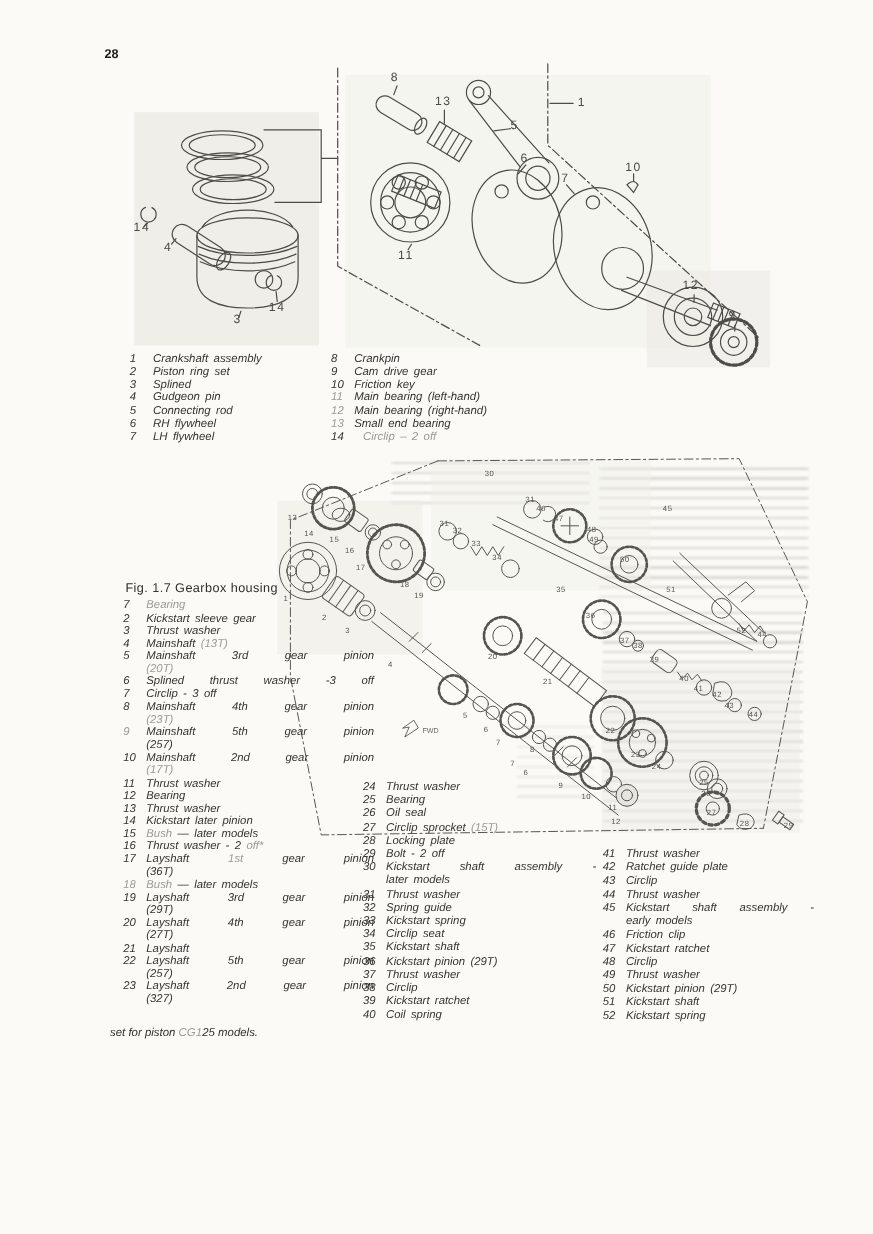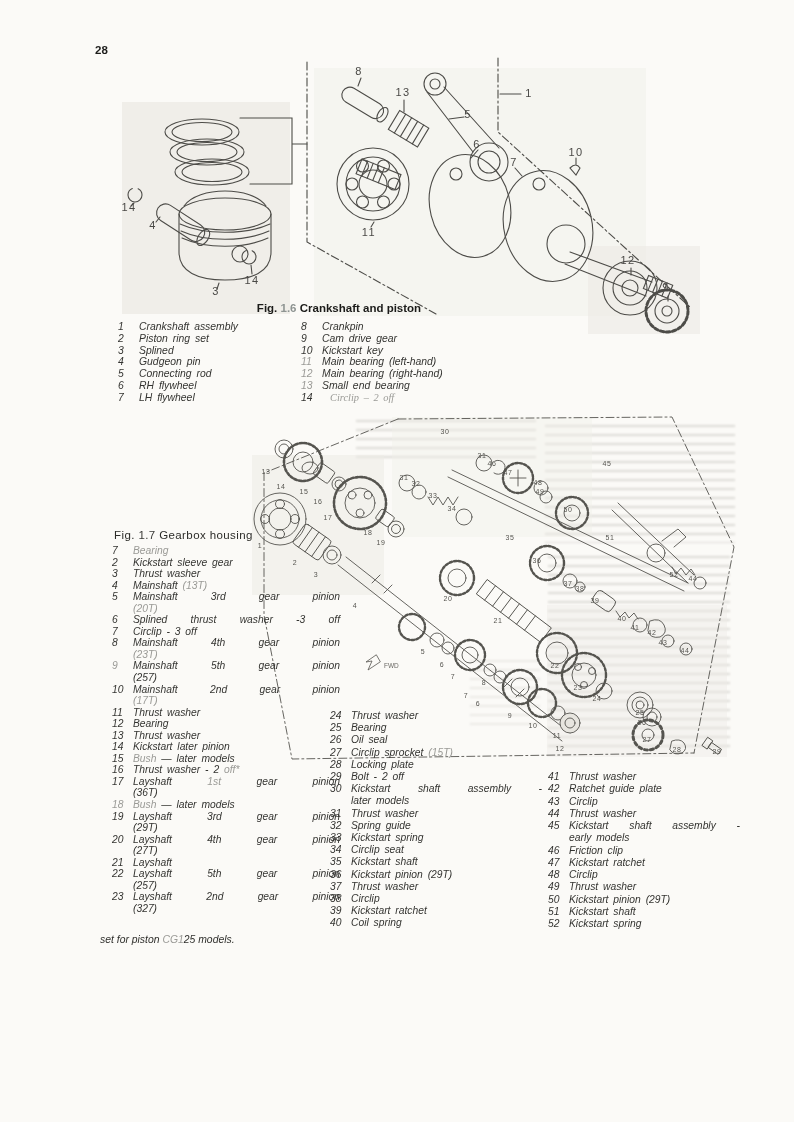--- a/index.html
+++ b/index.html
@@ -13,21 +13,21 @@
   #cap17{left:114px;top:529px;font-size:11.5px;color:#2c2c29;letter-spacing:.4px;}
   #cap17 .num{color:#3a3a37;}
   
   .plist{font-style:italic;}
   .plist .row{display:flex;align-items:flex-start;}
   .plist .num{flex:0 0 21px;color:#343431;}
   .plist .num.m{color:#9a9a96;}
   .plist .txt{flex:1;min-width:0;color:#343431;}
   .plist .line{word-spacing:2px;}
   .plist .line.s{text-align:justify;text-align-last:justify;}
-  .plist .ind{padding-left:8px;font-family:Liberation Serif, serif;}
+  .plist .ind{padding-left:8px;}
   .m{color:#9a9a96;}
   #f16a,#f16b{font-size:10.4px;line-height:11.8px;width:180px;}
   #f16a{left:118px;top:321px;}
   #f16b{left:301px;top:321px;width:165px;}
   #f17a{left:112px;top:545px;width:228px;font-size:10.3px;line-height:11.55px;}
   #f17b{left:330px;top:710px;width:212px;font-size:10.3px;line-height:12.2px;}
   #f17c{left:548px;top:771px;width:192px;font-size:10.3px;line-height:12.25px;}
   
   #footnote{left:100px;top:933px;width:612px;font-style:italic;font-size:10.4px;line-height:13.2px;color:#2f2f2c;}
   
@@ -157,25 +157,20 @@
       <span class="co" style="left: 458px; top: 96px;">10</span>
       <span class="co" style="left: 251px; top: 176px;">11</span>
       <span class="co" style="left: 510px; top: 204px;">12</span>
       <span class="co" style="left: 548px; top: 231px;">9</span>
       <span class="co" style="left: 11px; top: 151px;">14</span>
       <span class="co" style="left: 35px; top: 169px;">4</span>
       <span class="co" style="left: 98px; top: 235px;">3</span>
       <span class="co" style="left: 134px; top: 224px;">14</span>
     </div>
 
-  <div class="abs" id="cap16">
-    <span>Fig.</span>
-    <span class="num">1.6</span>
-    <span>Crankshaft and piston</span>
-  </div>
   <div class="abs plist" id="f16a">
       <div class="row">
         <span class="num">1</span>
         <span class="txt">
           <div class="line"><span>Crankshaft assembly</span></div>
         </span>
       </div>
       <div class="row">
         <span class="num">2</span>
         <span class="txt">
@@ -222,21 +217,21 @@
       </div>
       <div class="row">
         <span class="num">9</span>
         <span class="txt">
           <div class="line"><span>Cam drive gear</span></div>
         </span>
       </div>
       <div class="row">
         <span class="num">10</span>
         <span class="txt">
-          <div class="line"><span>Kickstart key</span></div>
+          <div class="line"><span>Friction key</span></div>
         </span>
       </div>
       <div class="row">
         <span class="num m">11</span>
         <span class="txt">
           <div class="line"><span>Main bearing (left-hand)</span></div>
         </span>
       </div>
       <div class="row">
         <span class="num m">12</span>

